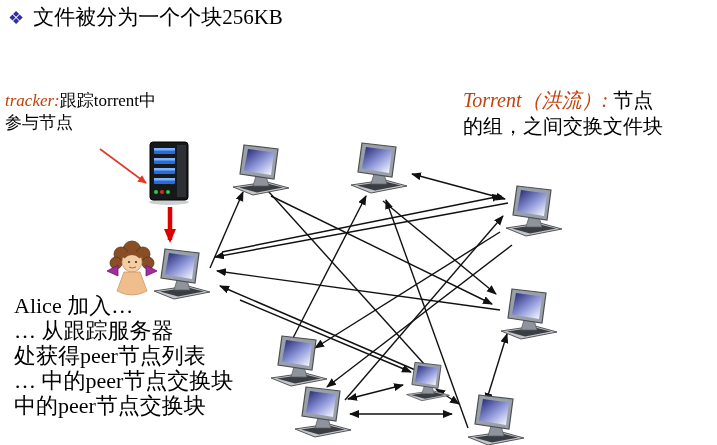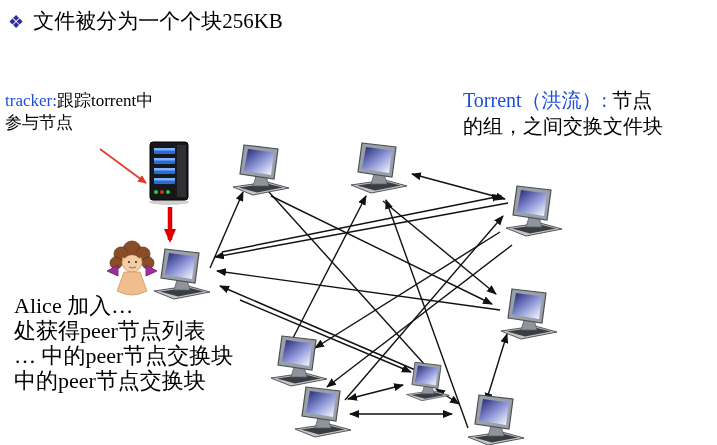--- a/index.html
+++ b/index.html
@@ -1,25 +1,25 @@
 <!DOCTYPE html>
 <html><head>
 <meta charset="utf-8">
 <style>
   html,body { margin:0; padding:0; background:#888; }
   .slide {
     position:relative; width:717px; height:445px; background:#ffffff;
     overflow:hidden; font-family:"Liberation Serif", serif; color:#000;
   }
   .bullets { position:absolute; top:3px; left:8px; }
-  .bullet-row { font-size:21px; line-height:36px; white-space:nowrap; }
+  .bullet-row { font-size:21px; line-height:28px; white-space:nowrap; }
   .bullet-marker { color:#2d2d9e; font-family:"DejaVu Sans", sans-serif; font-size:18px; margin-right:9px; }
   .tracker-label { position:absolute; left:5px; top:90px; width:270px; font-size:17px; line-height:22px; }
   .torrent-label { position:absolute; left:429px; top:87px; width:288px; font-size:20px; line-height:26px;margin-left:34px; }
-  .red-lead { color:#1d4ed8; }
+  .red-lead { color:#c2410c; font-style:italic; }
   .alice-note { position:absolute; left:14px; top:293px; font-size:22px; line-height:25px; }
   .alice-note div { white-space:nowrap; }
   #diagram-svg { position:absolute; left:0; top:0; }
 </style>
 </head>
 <body>
 
 <div class="slide">
 
   <div class="bullets">
@@ -33,20 +33,21 @@
     <span>参与节点</span>
   </div>
 
   <div class="torrent-label">
     <span class="red-lead">Torrent（洪流）:</span><span> 节点</span><br>
     <span>的组，之间交换文件块</span>
   </div>
 
   <div class="alice-note">
     <div>Alice 加入…</div>
+    <div>… 从跟踪服务器</div>
     <div>处获得peer节点列表</div>
     <div>… 中的peer节点交换块</div>
     <div>中的peer节点交换块</div>
   </div>
 
   <svg id="diagram-svg" width="717" height="445" viewBox="0 0 717 445" xmlns="http://www.w3.org/2000/svg">
     <defs>
       <linearGradient id="screen-grad" x1="0" y1="0" x2="0.9" y2="1">
         <stop offset="0" stop-color="#1f2270"></stop>
         <stop offset="0.55" stop-color="#8e97d8"></stop>

